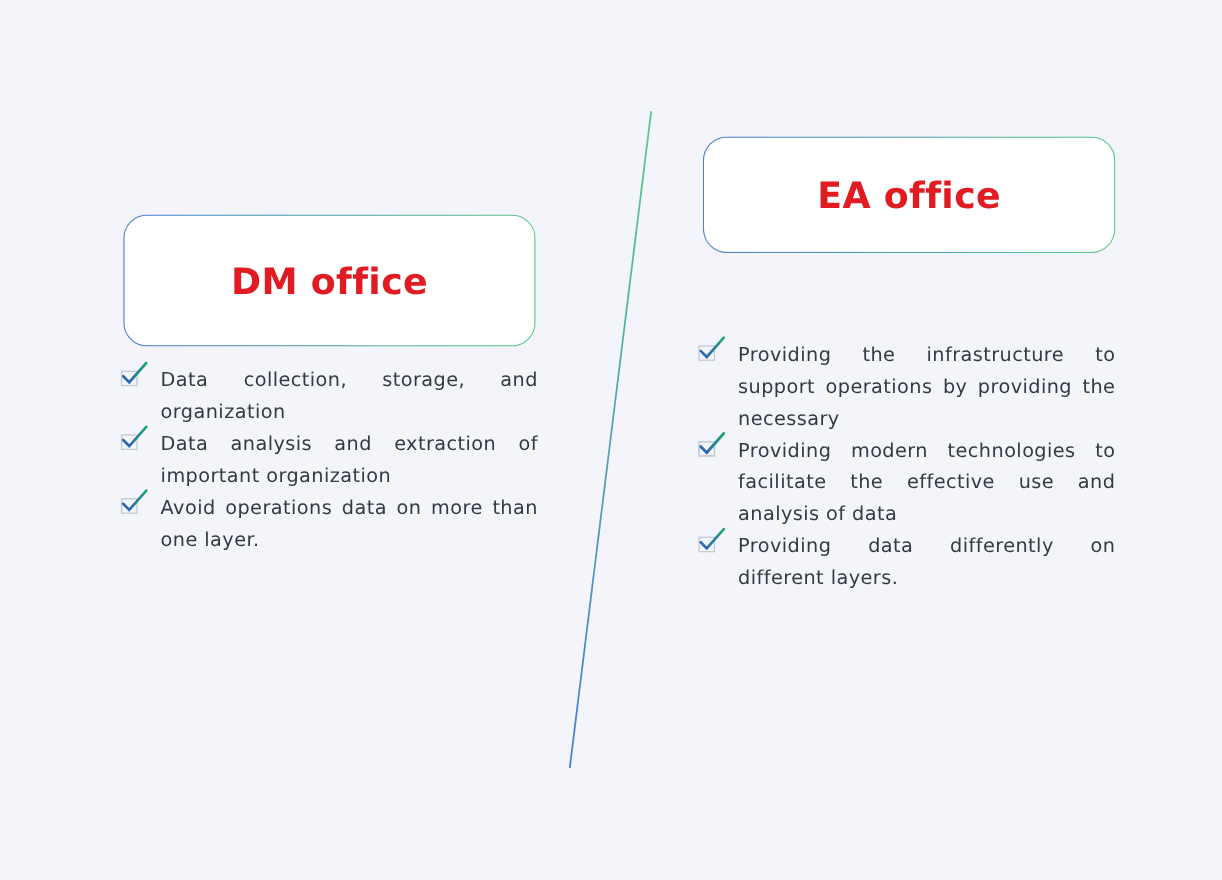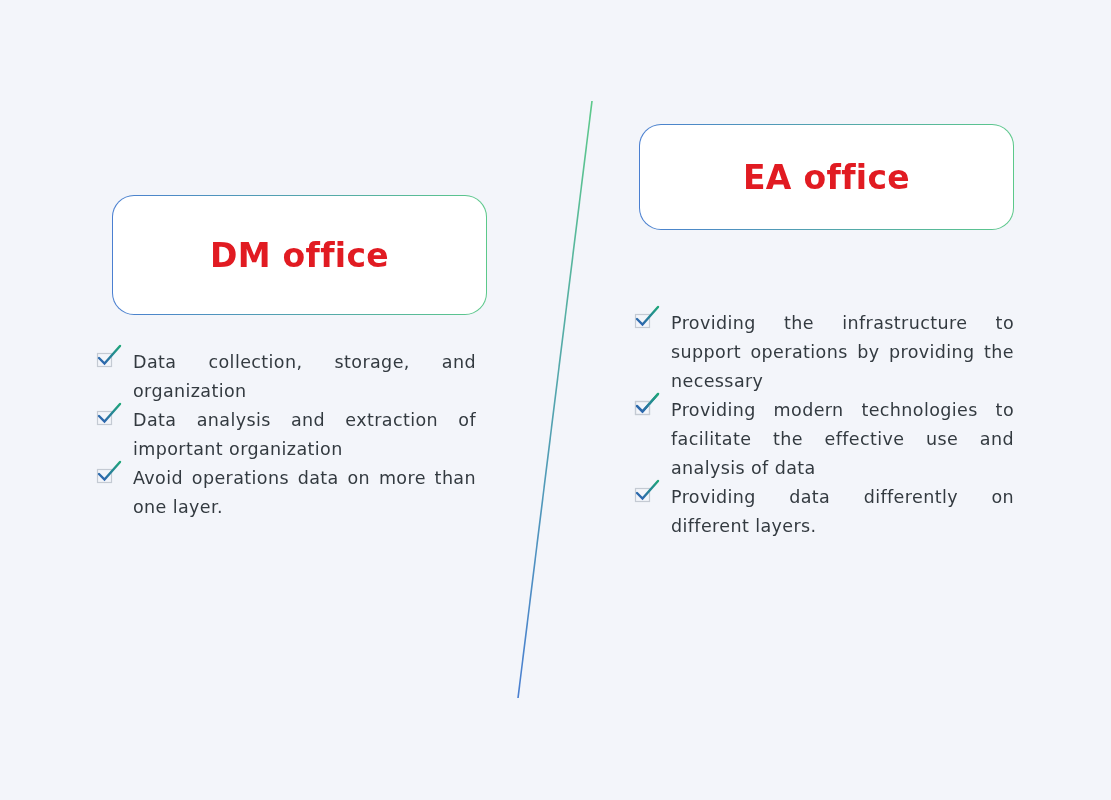--- a/index.html
+++ b/index.html
@@ -31,21 +31,21 @@
   #ea-box { left: 639px; top: 124px; width: 375px; height: 106px; }
 
   .list {
     position: absolute;
     margin: 0; padding: 0; list-style: none;
     font-family: "DejaVu Sans", sans-serif;
     font-size: 17.5px;
     line-height: 29px;
     color: #333a40;
   }
-  #dm-list { left: 96px; top: 332px; width: 380px; margin-top: 16px; }
+  #dm-list { left: 109px; top: 332px; width: 380px; }
   #ea-list { left: 634px; top: 262px; width: 380px; margin-top: 47px; }
   .list li {
     position: relative;
     padding-left: 37px;
     text-align: justify;
     letter-spacing: 0.4px;
   }
   .check {
     position: absolute; left: 0; top: -4px;
     width: 26px; height: 26px;

